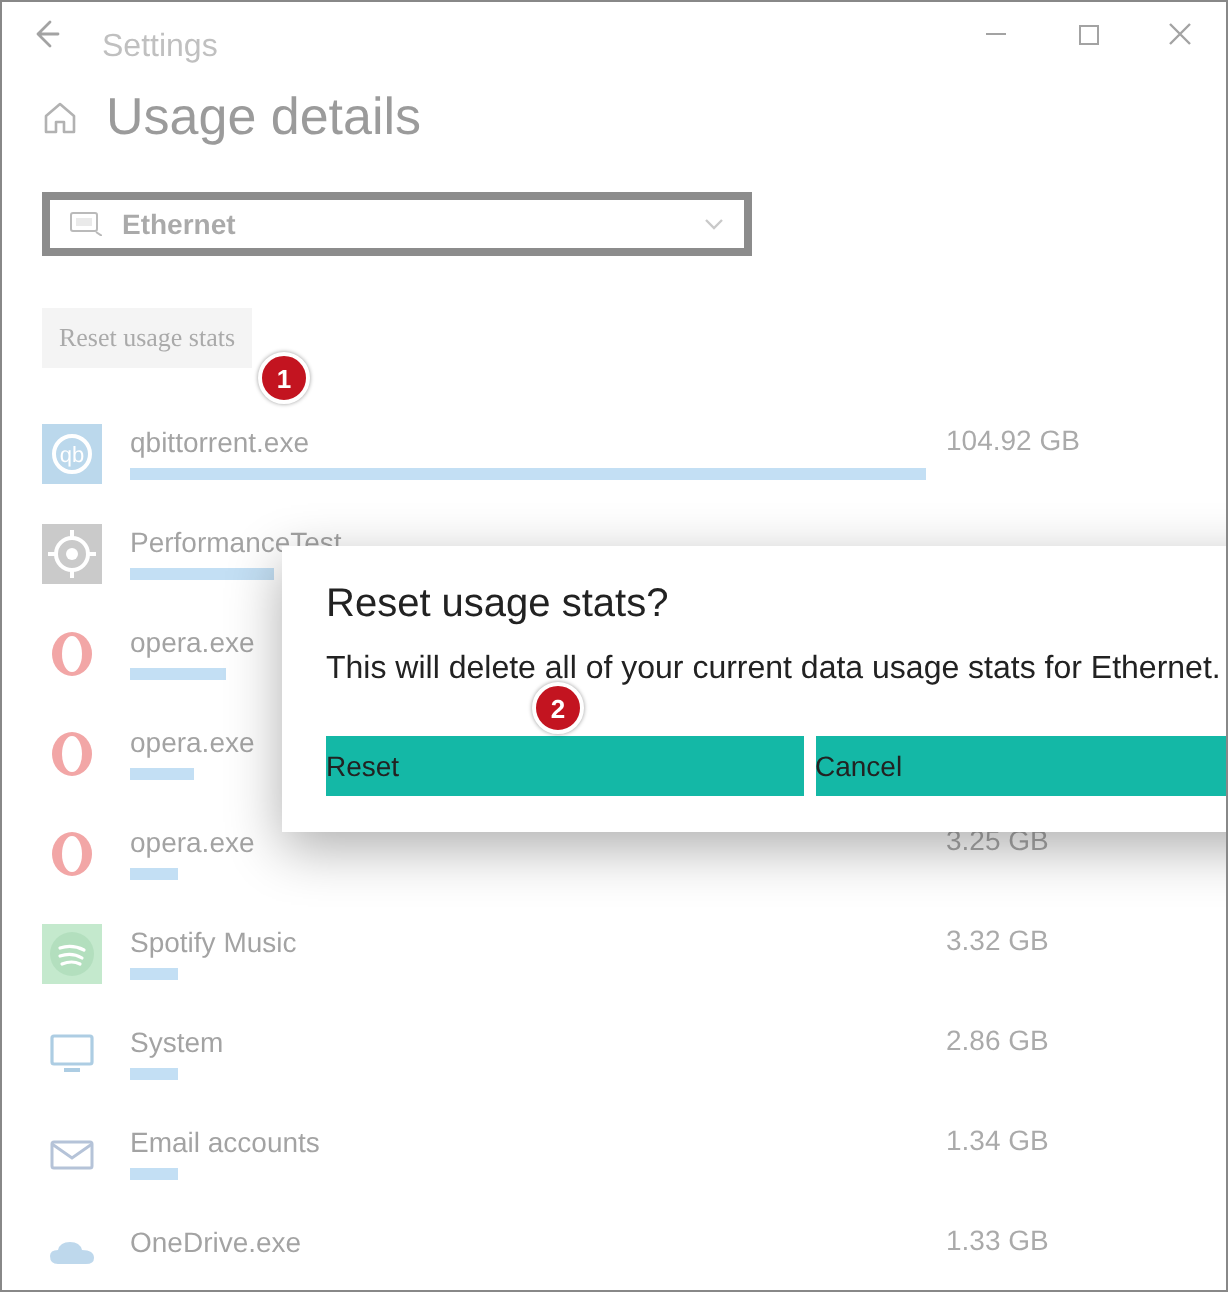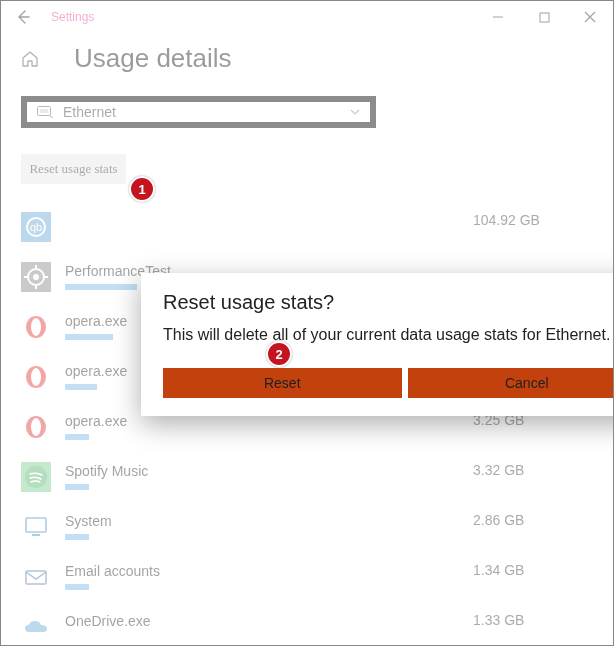--- a/index.html
+++ b/index.html
@@ -18,23 +18,23 @@
     height: 644px;
     border: 1px solid #888;
     position: relative;
     background: #fff;
     overflow: hidden;
   }
   
   .titlebar {
     height: 32px;
     display: flex;
-    align-items: center;
-    font-size: 12px;
-    color: #ec4899;
+    align-items: flex-end;
+    font-size: 16px;
+    color: #737373;
   }
   .back-btn {
     width: 44px;
     height: 32px;
     display: flex;
     align-items: center;
     justify-content: center;
     color: #333;
   }
   .title-label { padding-left: 6px; }
@@ -49,21 +49,20 @@
     align-items: center;
     justify-content: center;
     font-size: 13px;
     color: #333;
   }
   
   .page-header {
     display: flex;
     align-items: center;
     margin: 10px 0 22px 20px;
-    gap: 21px;
   }
   .home-icon {
     width: 18px; height: 18px;
     margin-right: 14px;
     color: #555;
   }
   .page-title {
     font-size: 26px;
     font-weight: 350;
     color: #222;
@@ -73,27 +72,28 @@
     padding: 0 20px;
   }
   .field-label {
     font-size: 14px;
     color: #666;
     margin-bottom: 8px;
   }
   .combo {
     width: 355px;
     height: 32px;
-    border: 6px solid #000000;
+    border: 4px solid #000000;
     display: flex;
     align-items: center;
     padding: 0 10px;
     font-size: 14px;
     color: #444;
     box-sizing: border-box;
+    font-weight: bold;
   }
   .combo .net-icon { margin-right: 10px; color:#555; }
   .combo .chev {
     margin-left: auto;
     color: #888;
     font-size: 11px;
   }
   .reset-btn {
     margin-top: 26px;
     width: 105px;
@@ -193,27 +193,26 @@
     color: #222;
     margin: 0 0 24px 0;
   }
   .dialog-buttons {
     display: flex;
     gap: 6px;
   }
   .dlg-btn {
     flex: 1;
     height: 30px;
-    background: #c2410c;
+    background: #14b8a6;
     border: none;
     font-size: 14px;
     color: #222;
     display: flex;
     align-items: center;
-    justify-content: center;
   }
   svg { display: block; }
 </style>
 </head>
 <body>
 
 <div class="frame">
 
   <div class="titlebar">
     <div class="back-btn">
@@ -273,20 +272,26 @@
 
     <div class="app-list" id="app-list">
         <div class="app-row">
           <div class="app-icon">
             <svg width="30" height="30">
               <rect width="30" height="30" fill="#69a8d4"></rect>
               <circle cx="15" cy="15" r="9" fill="none" stroke="#fff" stroke-width="2"></circle>
               <text x="15" y="19" text-anchor="middle" font-size="11" fill="#fff" font-family="Arial">qb</text>
             </svg>
           </div>
+          <div class="app-info">
+            <div class="app-name">qbittorrent.exe</div>
+            <div class="app-bar-track">
+              <div class="app-bar" style="width: 100%;"></div>
+            </div>
+          </div>
           <div class="app-size">104.92 GB</div>
         </div>
         <div class="app-row">
           <div class="app-icon">
             <svg width="30" height="30">
               <rect width="30" height="30" fill="#8a8a8a"></rect>
               <circle cx="15" cy="15" r="8" fill="none" stroke="#fff" stroke-width="2"></circle>
               <circle cx="15" cy="15" r="3" fill="#fff"></circle>
               <g stroke="#fff" stroke-width="2">
                 <line x1="15" y1="3" x2="15" y2="7"></line>

